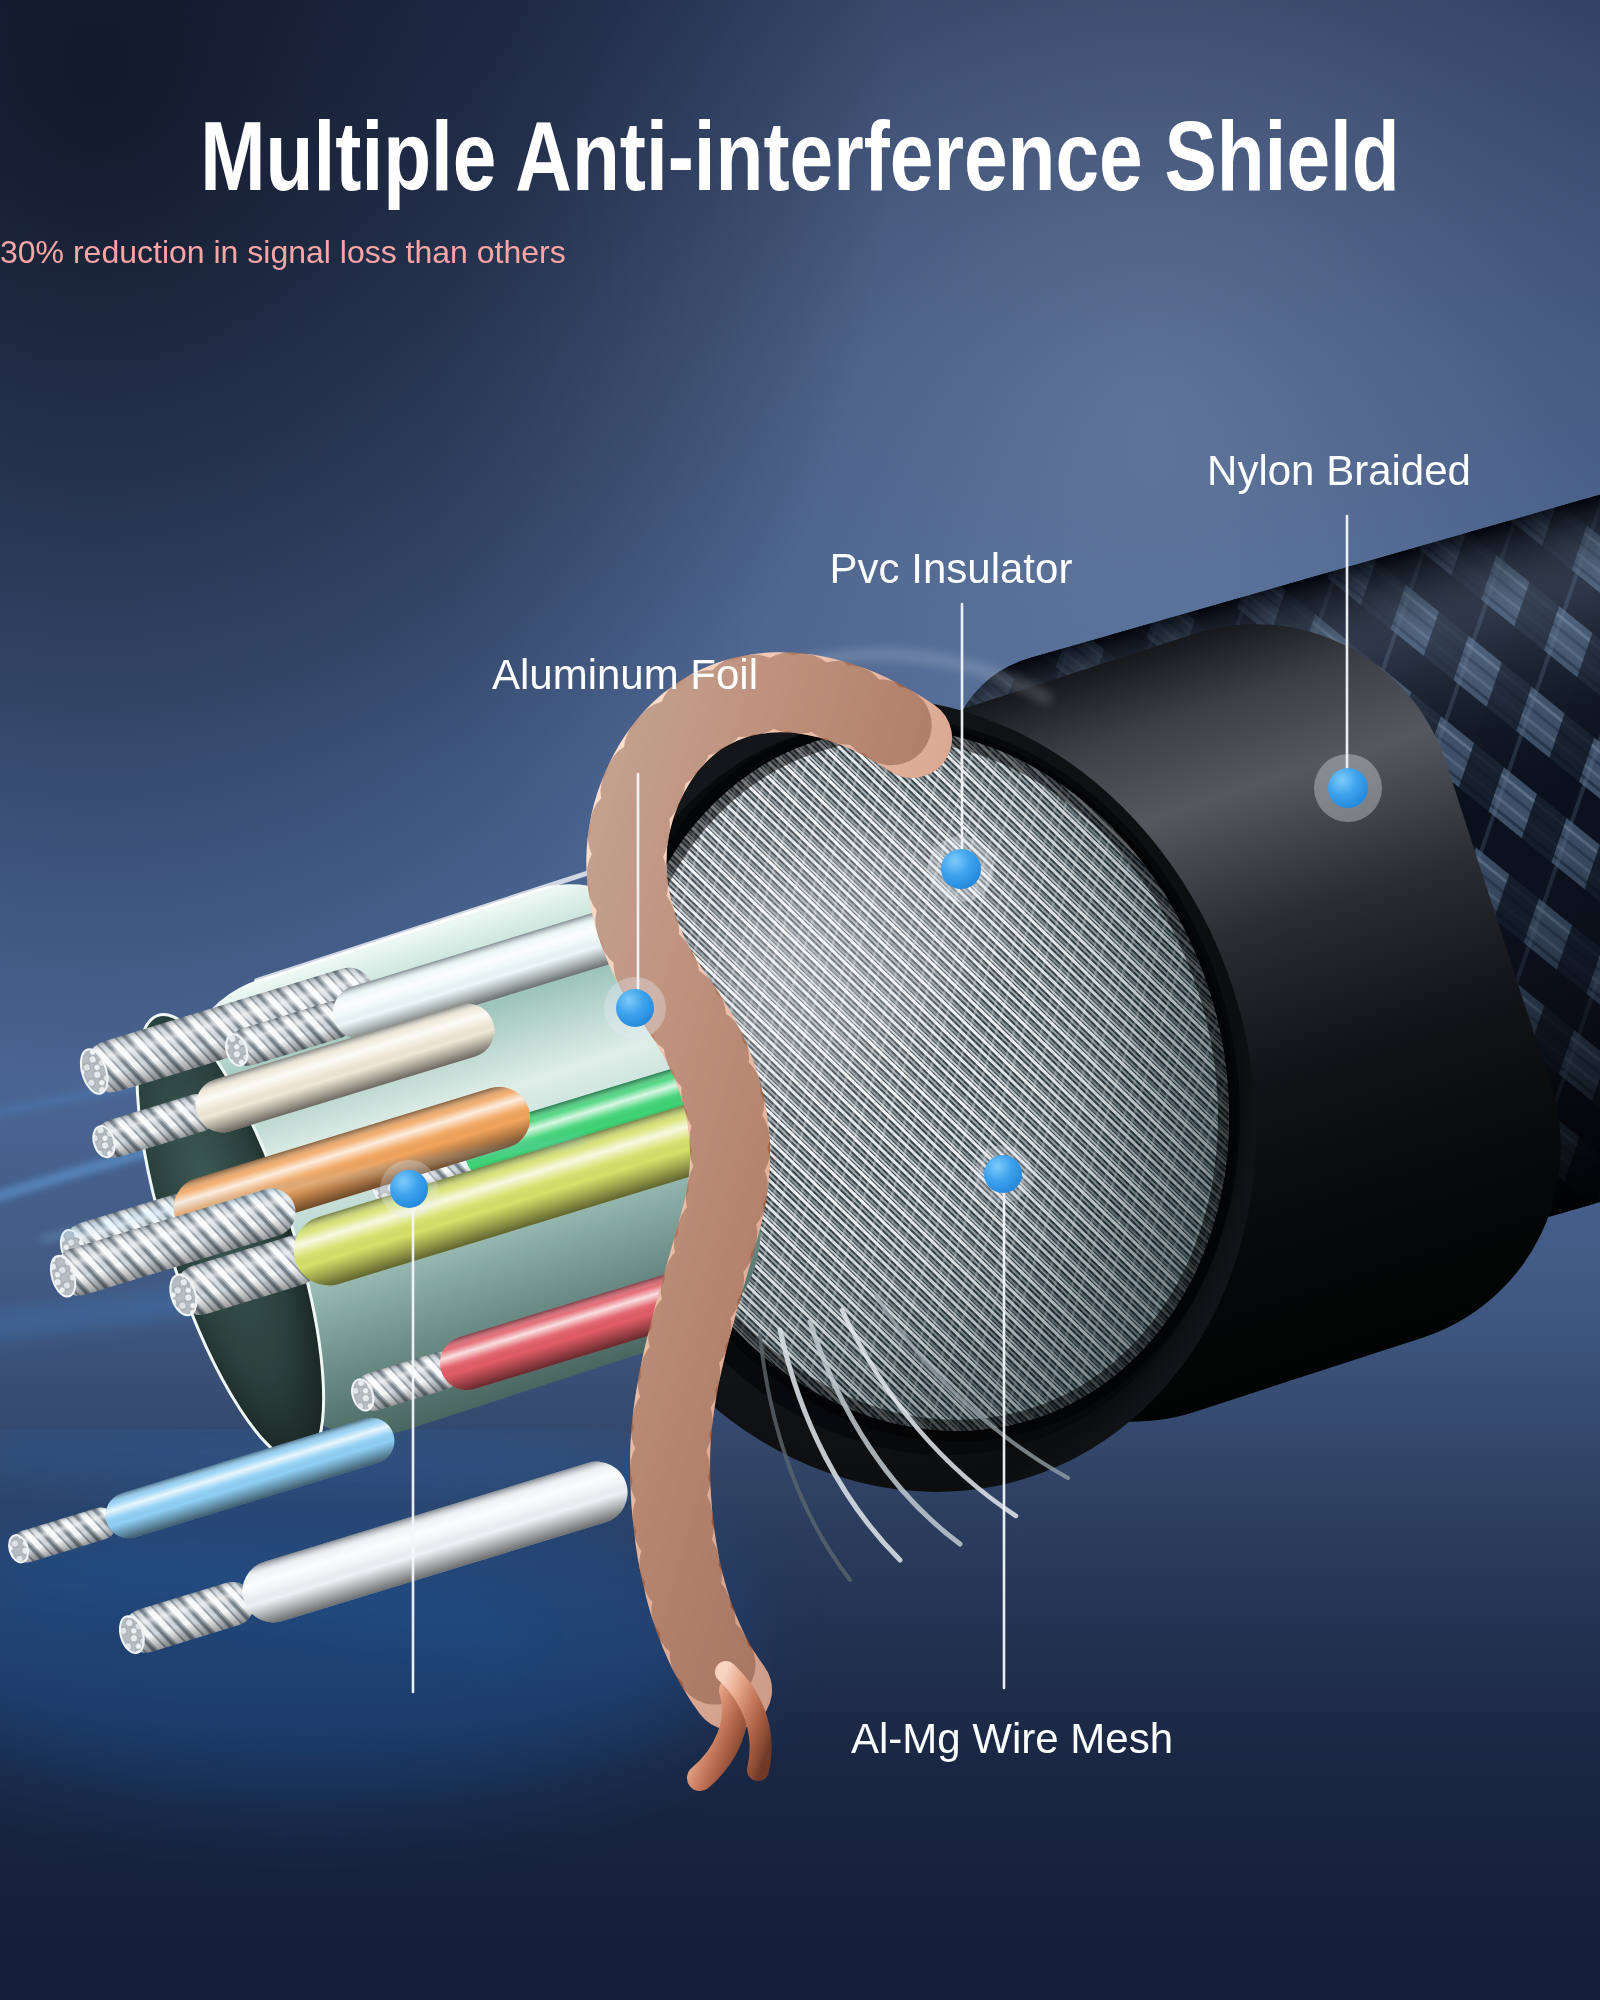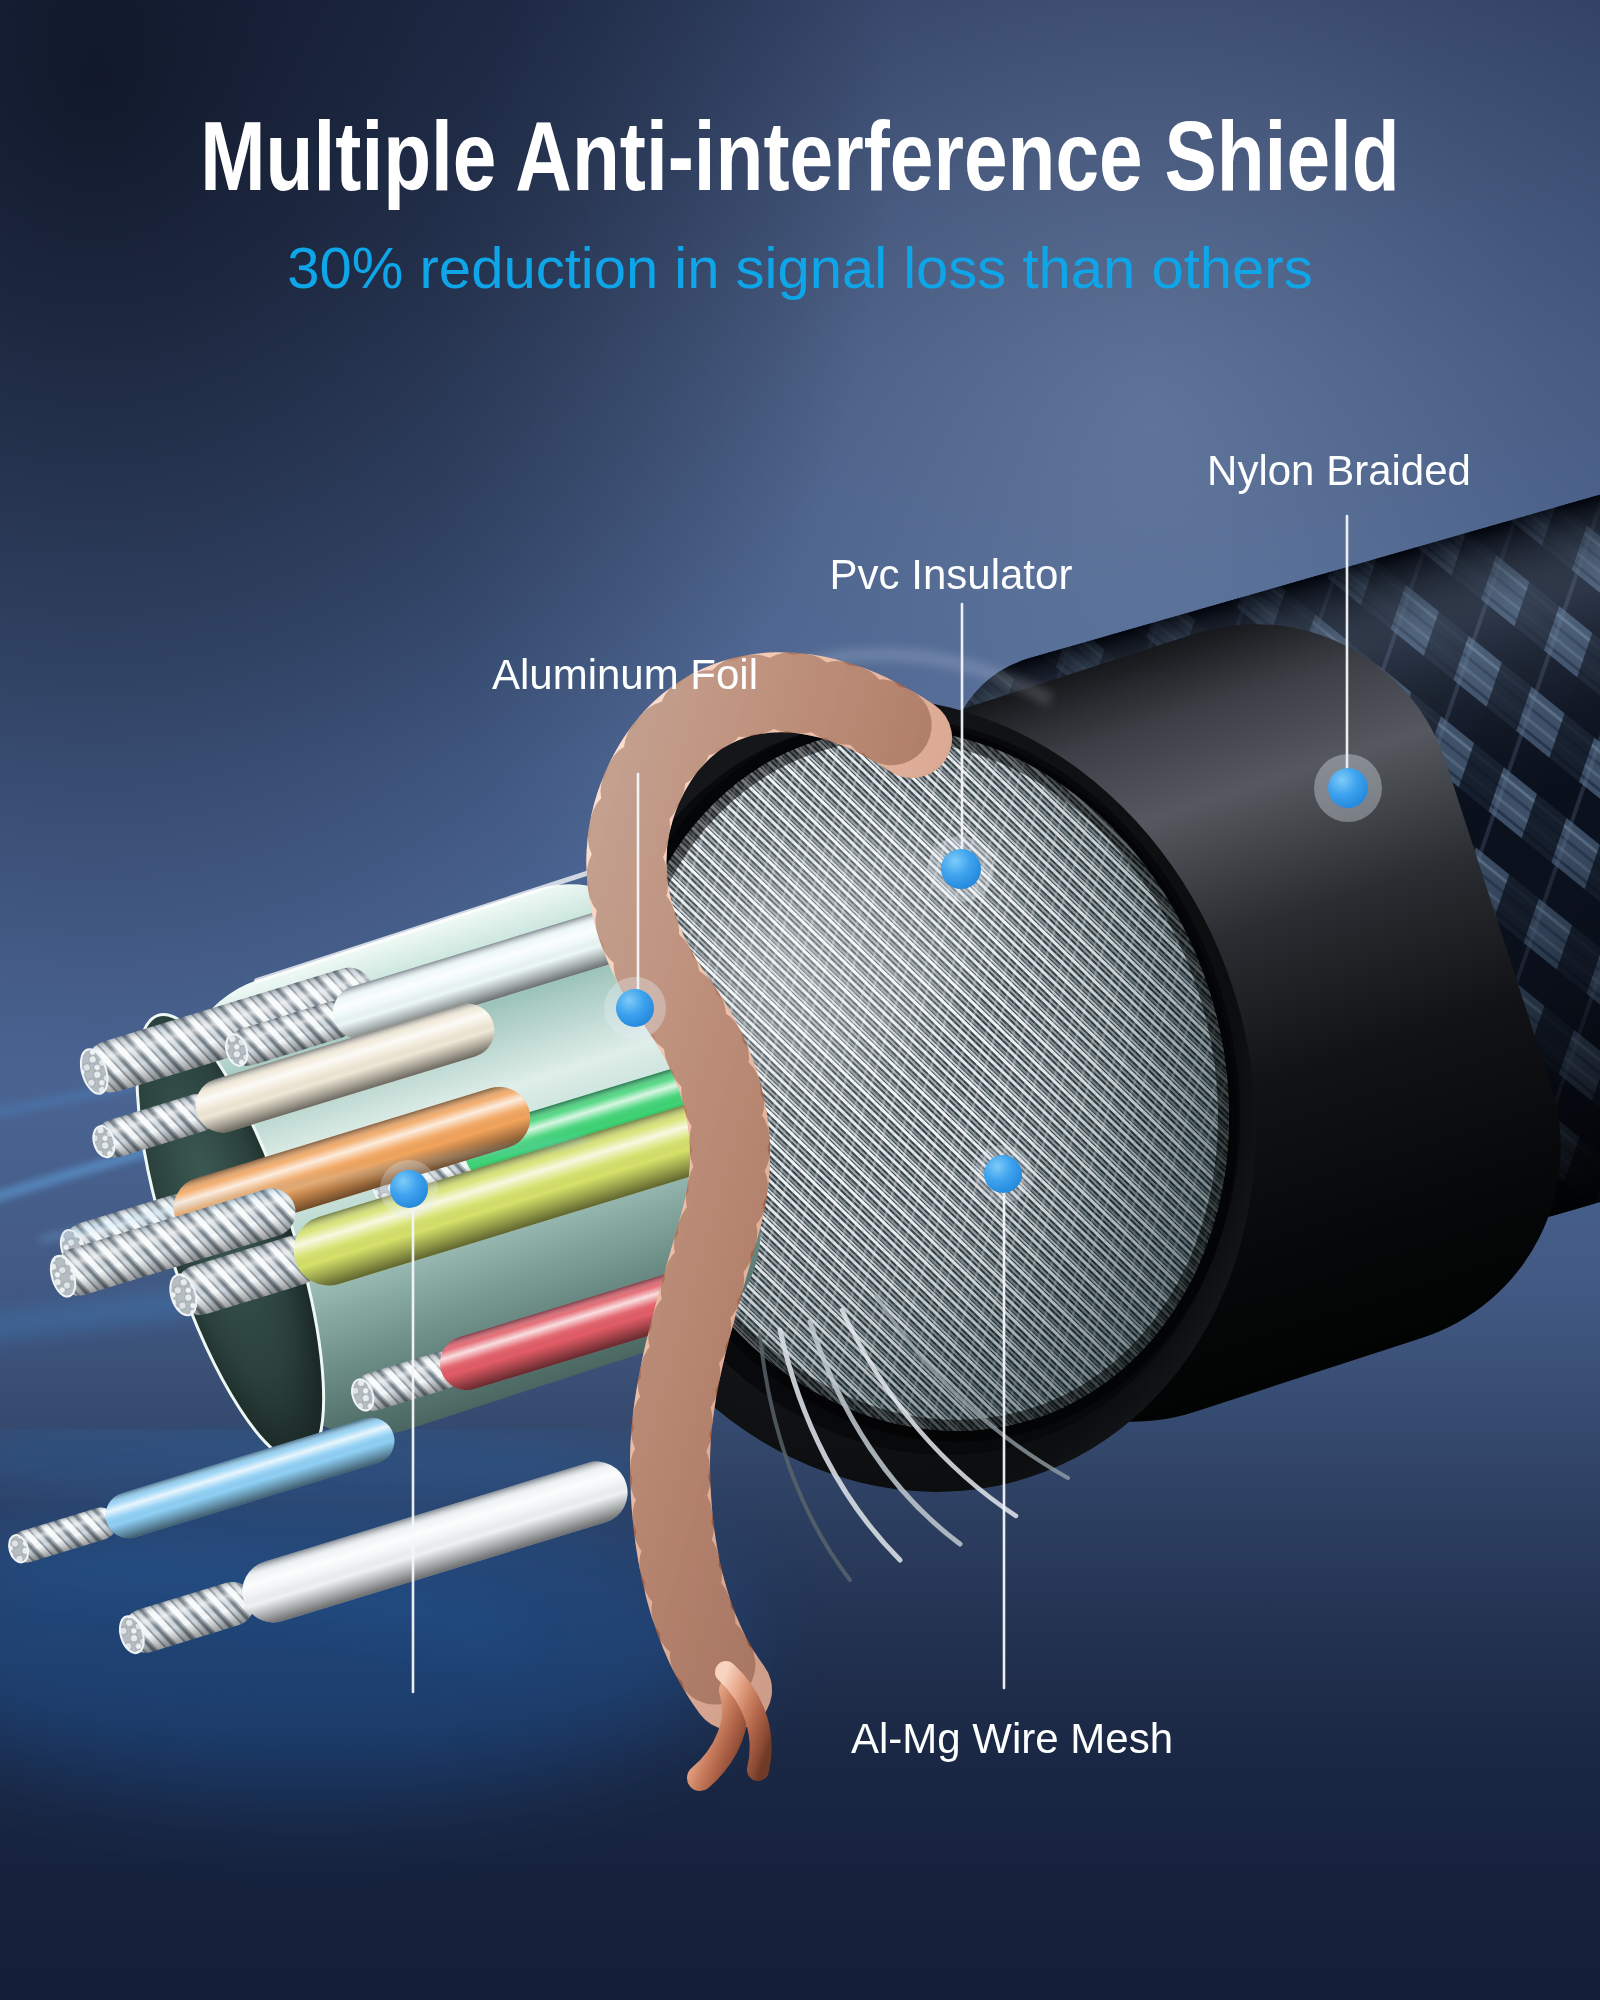--- a/index.html
+++ b/index.html
@@ -10,30 +10,30 @@
   }
   .stage{position:absolute;left:0;top:0;width:1600px;height:1732px;}
   svg.illu{position:absolute;left:0;top:0;width:1600px;height:2000px;display:block;}
 
   .title{
     position:absolute;left:0;top:100px;width:1600px;text-align:center;
     font-size:98px;font-weight:bold;color:#ffffff;letter-spacing:0px;
     transform:scaleX(0.80);white-space:nowrap;
   }
   .subtitle{
-    position:absolute;left:0;top:234px;width:1600px;text-align:center;
-    font-size:58px;font-weight:400;color:#0ea5e9;white-space:nowrap;
+    position:absolute;left:0;top:234px;width:1600px;
+    font-size:32px;font-weight:400;color:#fca5a5;white-space:nowrap;
   }
   .callout-label{
     position:absolute;transform:translateX(-50%);text-align:center;
     color:#fdfefe;font-size:42px;line-height:58px;font-weight:400;white-space:nowrap;
   }
   .callout-label span{display:block;}
   .lbl-nylon{left:1339px;top:442px;}
-  .lbl-pvc{left:951px;top:540px;margin-top:6px;}
+  .lbl-pvc{left:951px;top:540px;}
   .lbl-foil{left:625px;top:646px;}
   .lbl-copper{left:410px;top:1694px;line-height:62px;}
   .lbl-almg{left:1012px;top:1710px;}
 </style>
 </head>
 <body>
 
 <div class="stage">
 
 <svg class="illu" viewBox="0 0 1600 2000" xmlns="http://www.w3.org/2000/svg">

